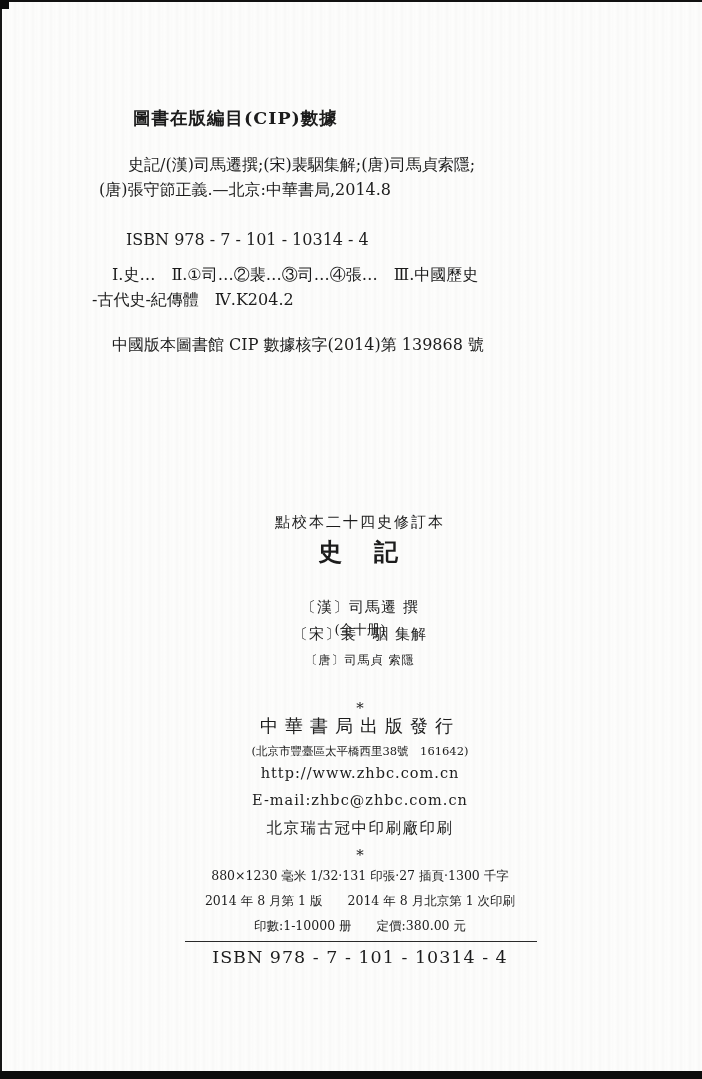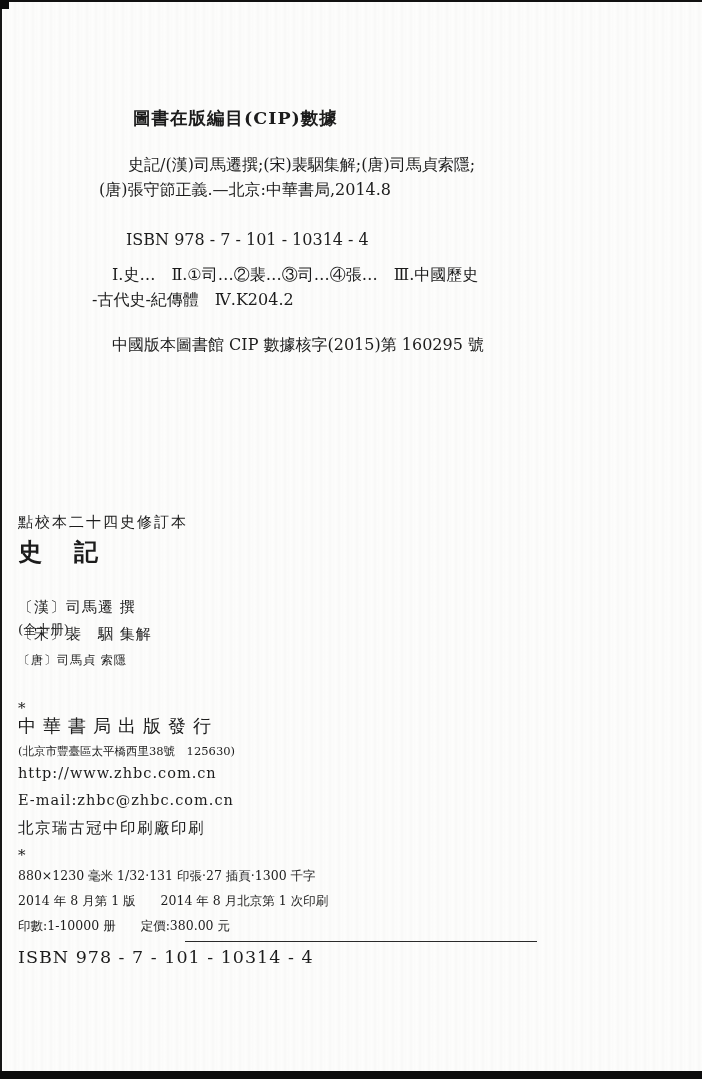--- a/index.html
+++ b/index.html
@@ -33,21 +33,21 @@
   .cip-header  { top:106px; left:133px; font-size:17.5px; font-weight:bold; letter-spacing:1px; }
   .cip-entry-1 { top:155px; left:128px; font-size:16px; }
   .cip-entry-2 { top:180px; left:99px;  font-size:16px; }
   .cip-series  { top:205px; left:112px; font-size:16px; letter-spacing:1px; }
   .cip-isbn    { top:230px; left:126px; font-size:16px; }
   .cip-class-1 { top:265px; left:112px; font-size:16px; }
   .cip-class-2 { top:290px; left:92px;  font-size:16px; }
   .cip-record  { top:335px; left:112px; font-size:16px; }
 
   
-  .center { left:18px; width:684px; text-align:left; }
+  .center { left:18px; width:684px; text-align:center; }
   .tb-series    { top:513px; font-size:15px;  letter-spacing:2px; }
   .tb-title     { top:536px; font-size:24px;  font-weight:bold; letter-spacing:4px; }
   .tb-volumes   { top:576px; font-size:13.5px;margin-top:45px; }
   .tb-author-0  { top:598px; font-size:15px; letter-spacing:1px; }
   .tb-author-1  { top:625px; font-size:15px; letter-spacing:1px; }
   .tb-author-2  { top:652px; font-size:12px; letter-spacing:1px; }
   .tb-author-3  { top:679px; font-size:15px; letter-spacing:1px; }
   .star-1       { top:699px; font-size:15px; }
   .pub-name     { top:714px; font-size:18px; letter-spacing:7px; }
   .pub-address  { top:744px; font-size:11.5px; }
@@ -70,32 +70,32 @@
   <div class="edge-left"></div>
   <div class="edge-bottom"></div>
   <div class="corner-mark"></div>
 
   <div class="line cip-header">圖書在版編目(CIP)數據</div>
   <div class="line cip-entry-1">史記/(漢)司馬遷撰;(宋)裴駰集解;(唐)司馬貞索隱;</div>
   <div class="line cip-entry-2">(唐)張守節正義.—北京:中華書局,2014.8</div>
   <div class="line cip-isbn">ISBN 978 - 7 - 101 - 10314 - 4</div>
   <div class="line cip-class-1">Ⅰ.史…　Ⅱ.①司…②裴…③司…④張…　Ⅲ.中國歷史</div>
   <div class="line cip-class-2">-古代史-紀傳體　Ⅳ.K204.2</div>
-  <div class="line cip-record">中國版本圖書館 CIP 數據核字(2015)第 160295 號</div>
+  <div class="line cip-record">中國版本圖書館 CIP 數據核字(2014)第 139868 號</div>
 
   <div class="line center tb-series">點校本二十四史修訂本</div>
   <div class="line center tb-title">史　記</div>
   <div class="line center tb-volumes">(全十册)</div>
   <div class="line center tb-author-0">〔漢〕司馬遷 撰</div>
   <div class="line center tb-author-1">〔宋〕裴　駰 集解</div>
   <div class="line center tb-author-2">〔唐〕司馬貞 索隱</div>
   <div class="line center star-1">*</div>
 
   <div class="line center pub-name">中華書局出版發行</div>
-  <div class="line center pub-address">(北京市豐臺區太平橋西里38號　125630)</div>
+  <div class="line center pub-address">(北京市豐臺區太平橋西里38號　161642)</div>
   <div class="line center pub-website">http://www.zhbc.com.cn</div>
   <div class="line center pub-email">E-mail:zhbc@zhbc.com.cn</div>
   <div class="line center pub-printer">北京瑞古冠中印刷廠印刷</div>
   <div class="line center star-2">*</div>
 
   <div class="line center col-format">880×1230 毫米 1/32·131 印張·27 插頁·1300 千字</div>
   <div class="line center col-edition">2014 年 8 月第 1 版　　2014 年 8 月北京第 1 次印刷</div>
   <div class="line center col-printrun">印數:1-10000 册　　定價:380.00 元</div>
   <div class="col-rule"></div>
   <div class="line center col-isbn">ISBN 978 - 7 - 101 - 10314 - 4</div>

